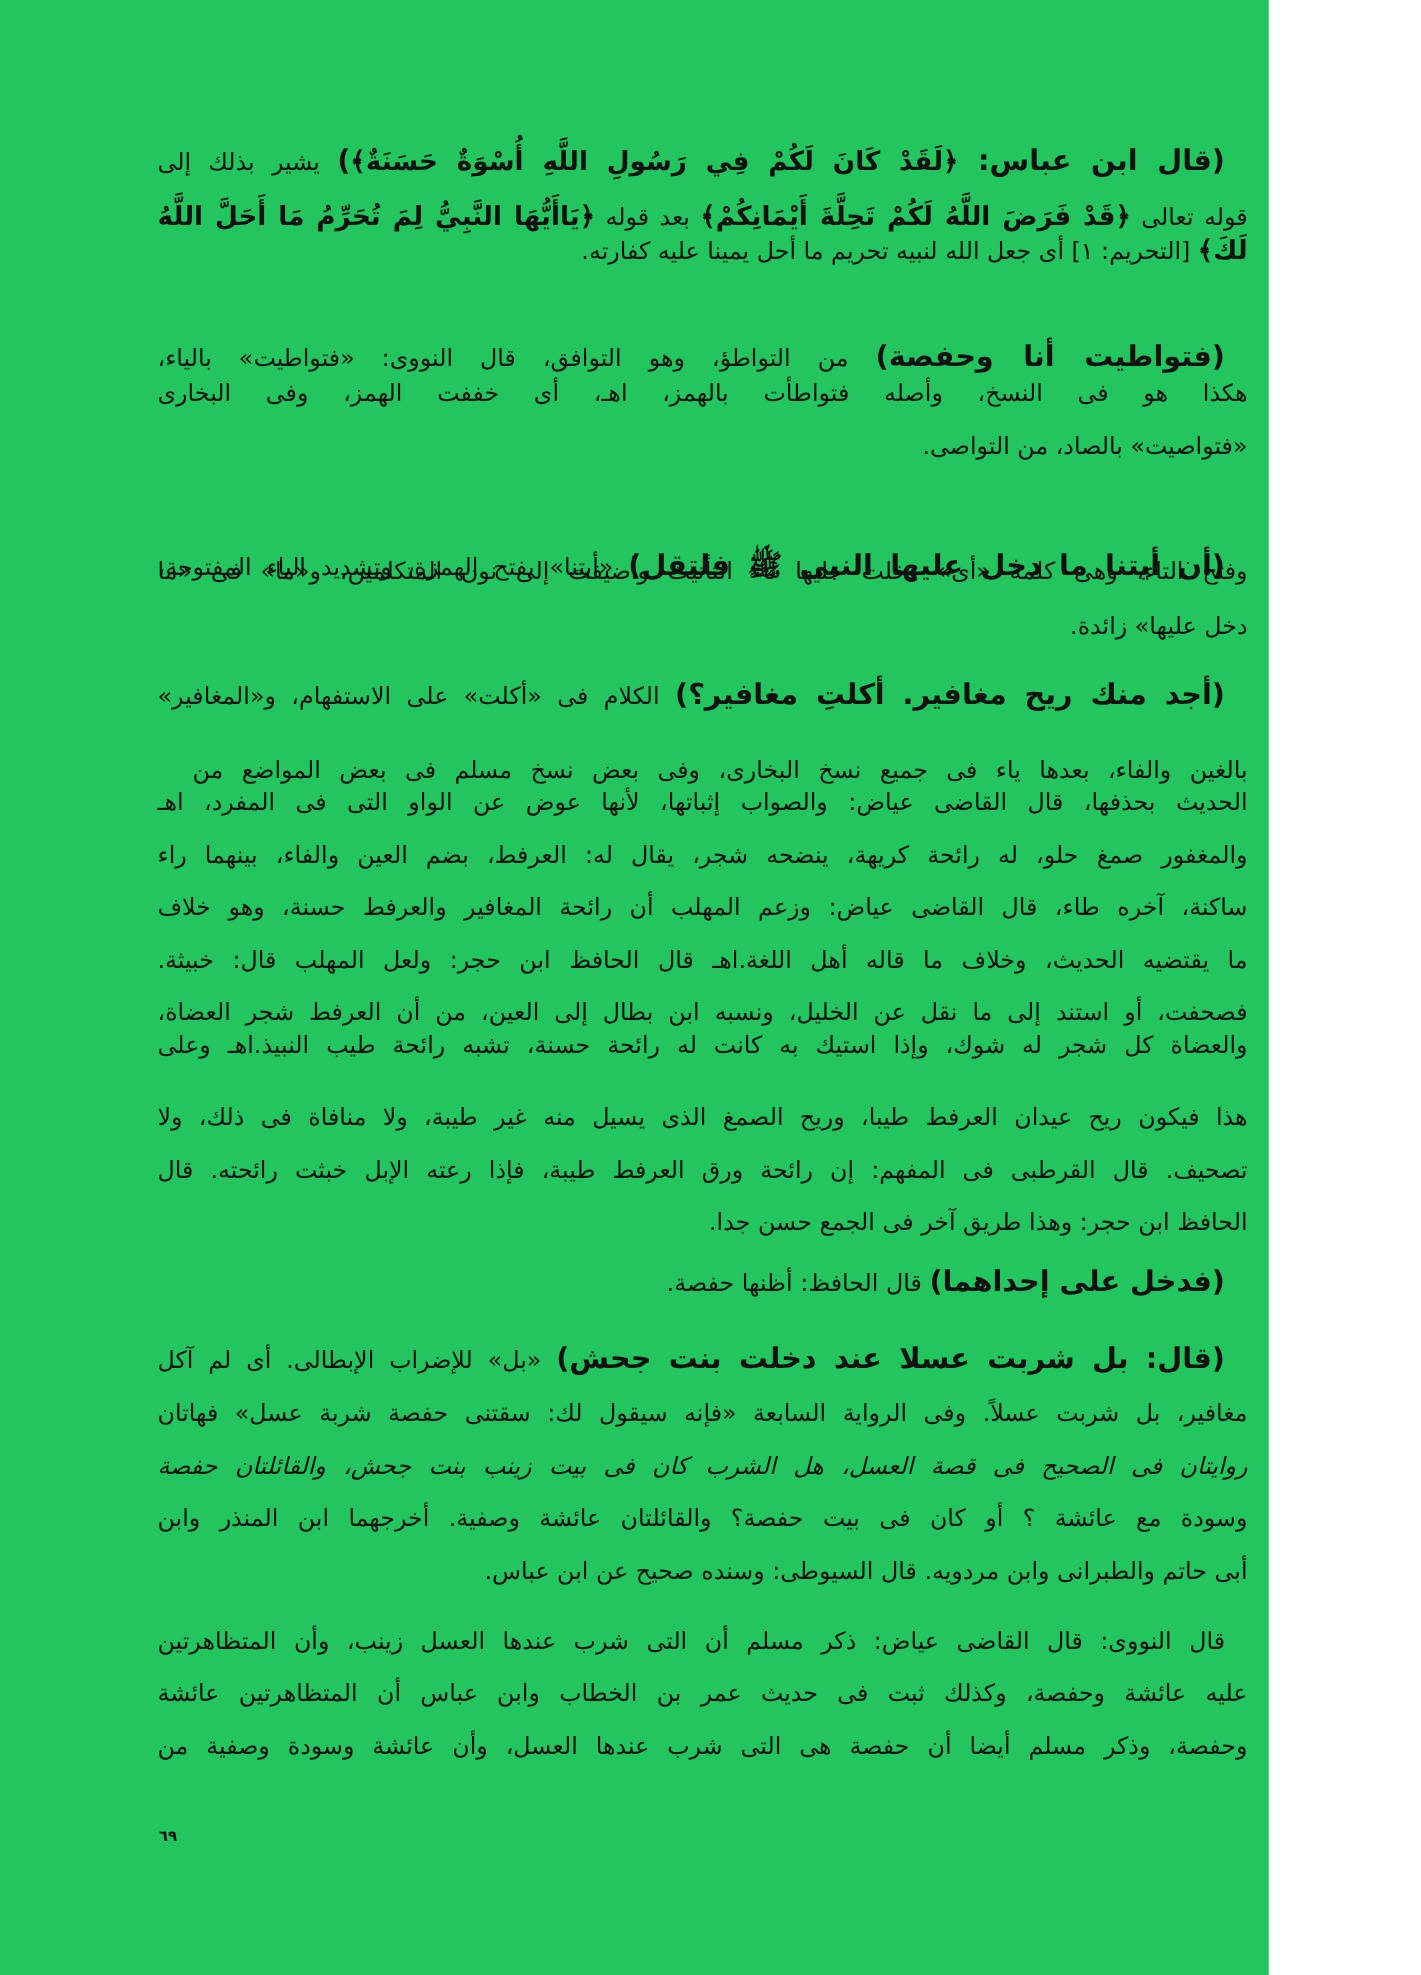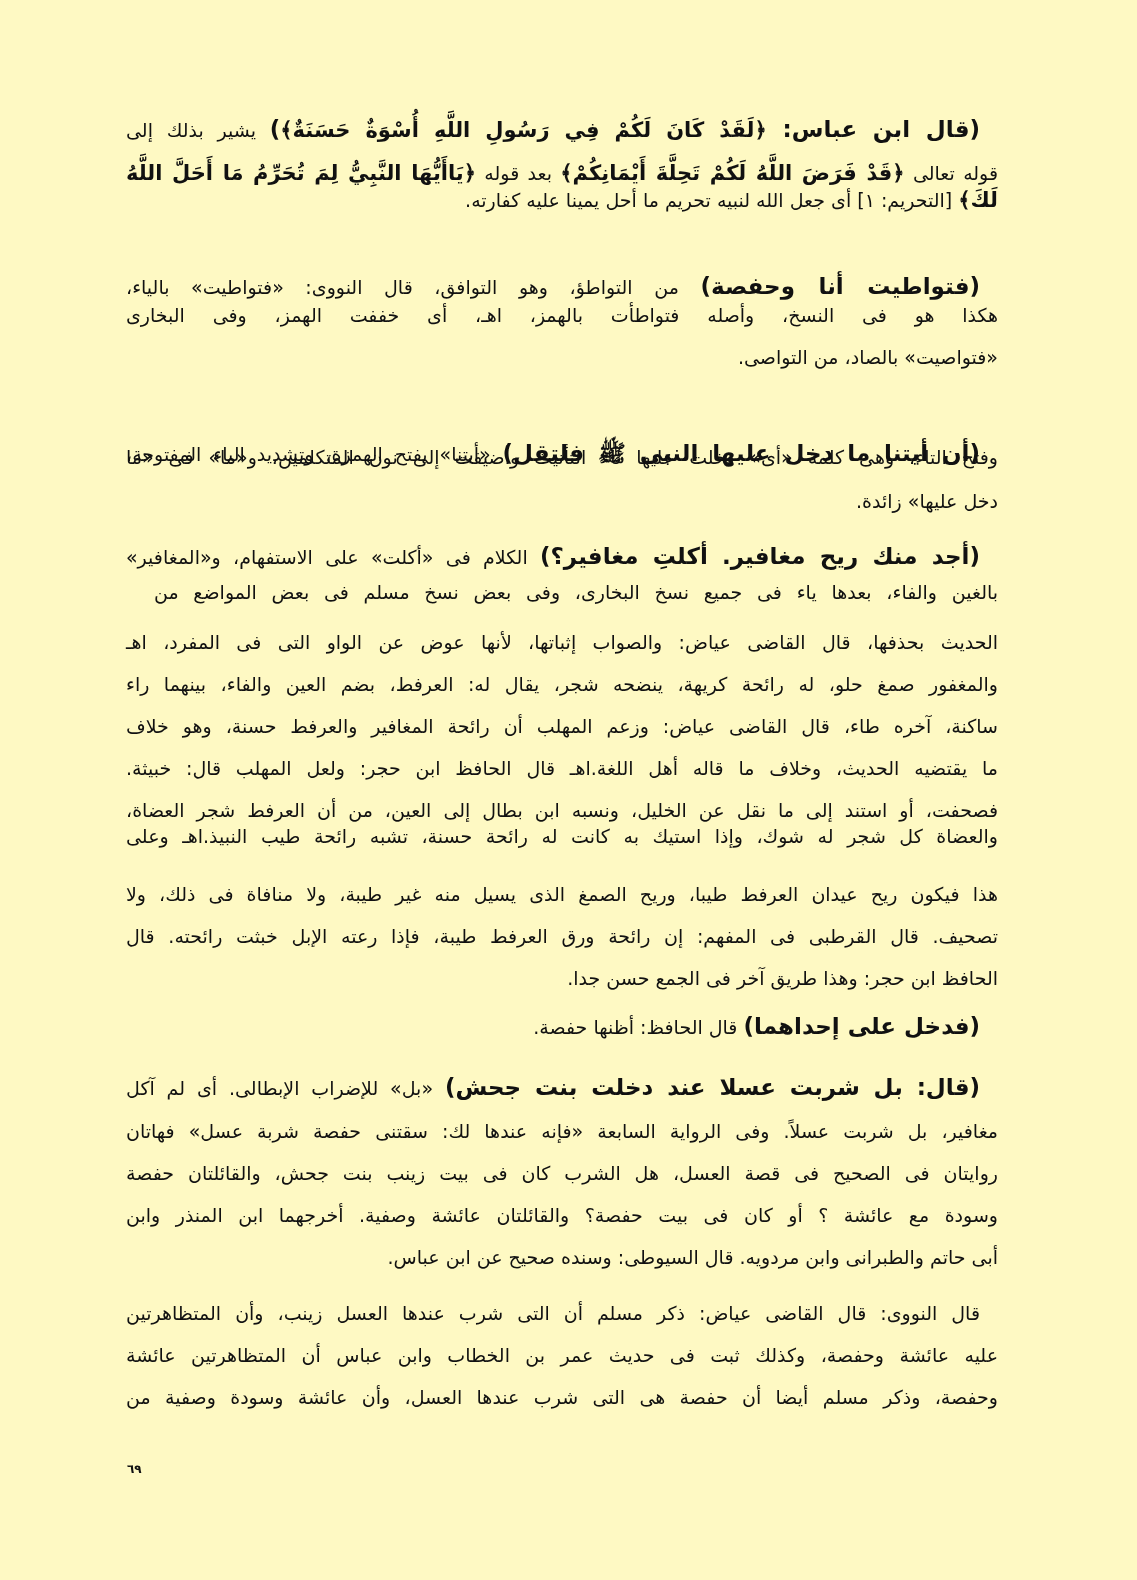--- a/index.html
+++ b/index.html
@@ -11,23 +11,23 @@
     width: 1137px;
     height: 1580px;
     position: relative;
     overflow: hidden;
     color: #111111;
     font-family: "DejaVu Sans", "Liberation Sans", sans-serif;
   }
   .page {
     position: absolute;
     left: 0; top: 0;
-    width: 1137px;
+    width: 1015px;
     height: 1580px;
-    background: #fef9c3;
+    background: #22c55e;
   }
   .column {
     position: absolute;
     left: 126px;
     width: 872px;
     direction: rtl;
   }
   .para {
     position: absolute;
     left: 0;
@@ -111,21 +111,21 @@
       </div>
       <div class="line last" style="top:88px;">
         <span>دخل عليها» زائدة.</span>
       </div>
     </div>
 
     <div class="para" style="top:535px;">
       <div class="line indent" style="top:0px;">
         <span class="lead">(أجد منك ريح مغافير. أكلتِ مغافير؟)</span><span> الكلام فى «أكلت» على الاستفهام، و«المغافير»</span>
       </div>
-      <div class="line" style="top:36px;margin-left:28px;"><span>بالغين والفاء، بعدها ياء فى جميع نسخ البخارى، وفى بعض نسخ مسلم فى بعض المواضع من</span></div>
+      <div class="line" style="top:60px;margin-left:28px;"><span>بالغين والفاء، بعدها ياء فى جميع نسخ البخارى، وفى بعض نسخ مسلم فى بعض المواضع من</span></div>
       <div class="line" style="top:86px;"><span>الحديث بحذفها، قال القاضى عياض: والصواب إثباتها، لأنها عوض عن الواو التى فى المفرد، اهـ</span></div>
       <div class="line" style="top:128px;"><span>والمغفور صمغ حلو، له رائحة كريهة، ينضحه شجر، يقال له: العرفط، بضم العين والفاء، بينهما راء</span></div>
       <div class="line" style="top:170px;"><span>ساكنة، آخره طاء، قال القاضى عياض: وزعم المهلب أن رائحة المغافير والعرفط حسنة، وهو خلاف</span></div>
       <div class="line" style="top:212px;"><span>ما يقتضيه الحديث، وخلاف ما قاله أهل اللغة.اهـ قال الحافظ ابن حجر: ولعل المهلب قال: خبيثة.</span></div>
       <div class="line" style="top:254px;"><span>فصحفت، أو استند إلى ما نقل عن الخليل، ونسبه ابن بطال إلى العين، من أن العرفط شجر العضاة،</span></div>
       <div class="line" style="top:280px;"><span>والعضاة كل شجر له شوك، وإذا استيك به كانت له رائحة حسنة، تشبه رائحة طيب النبيذ.اهـ وعلى</span></div>
       <div class="line" style="top:338px;"><span>هذا فيكون ريح عيدان العرفط طيبا، وريح الصمغ الذى يسيل منه غير طيبة، ولا منافاة فى ذلك، ولا</span></div>
       <div class="line" style="top:380px;"><span>تصحيف. قال القرطبى فى المفهم: إن رائحة ورق العرفط طيبة، فإذا رعته الإبل خبثت رائحته. قال</span></div>
       <div class="line last" style="top:422px;"><span>الحافظ ابن حجر: وهذا طريق آخر فى الجمع حسن جدا.</span></div>
     </div>
@@ -133,22 +133,22 @@
     <div class="para" style="top:1005px;">
       <div class="line last indent" style="top:0px;">
         <span class="lead">(فدخل على إحداهما)</span><span> قال الحافظ: أظنها حفصة.</span>
       </div>
     </div>
 
     <div class="para" style="top:1066px;">
       <div class="line indent" style="top:0px;">
         <span class="lead">(قال: بل شربت عسلا عند دخلت بنت جحش)</span><span> «بل» للإضراب الإبطالى. أى لم آكل</span>
       </div>
-      <div class="line" style="top:44px;"><span>مغافير، بل شربت عسلاً. وفى الرواية السابعة «فإنه عندها لك: سقتنى حفصة شربة عسل» فهاتان</span></div>
-      <div class="line" style="top:86px;"><span>روايتان فى الصحيح فى قصة العسل، هل الشرب كان فى بيت زينب بنت جحش، والقائلتان حفصة</span></div>
+      <div class="line" style="top:44px;"><span>مغافير، بل شربت عسلاً. وفى الرواية السابعة «فإنه سيقول لك: سقتنى حفصة شربة عسل» فهاتان</span></div>
+      <div class="line" style="top:86px;font-style:italic;"><span>روايتان فى الصحيح فى قصة العسل، هل الشرب كان فى بيت زينب بنت جحش، والقائلتان حفصة</span></div>
       <div class="line" style="top:128px;"><span>وسودة مع عائشة ؟ أو كان فى بيت حفصة؟ والقائلتان عائشة وصفية. أخرجهما ابن المنذر وابن</span></div>
       <div class="line last" style="top:170px;"><span>أبى حاتم والطبرانى وابن مردويه. قال السيوطى: وسنده صحيح عن ابن عباس.</span></div>
     </div>
 
     <div class="para" style="top:1292px;">
       <div class="line indent" style="top:0px;"><span>قال النووى: قال القاضى عياض: ذكر مسلم أن التى شرب عندها العسل زينب، وأن المتظاهرتين</span></div>
       <div class="line" style="top:42px;"><span>عليه عائشة وحفصة، وكذلك ثبت فى حديث عمر بن الخطاب وابن عباس أن المتظاهرتين عائشة</span></div>
       <div class="line" style="top:84px;"><span>وحفصة، وذكر مسلم أيضا أن حفصة هى التى شرب عندها العسل، وأن عائشة وسودة وصفية من</span></div>
     </div>
 

